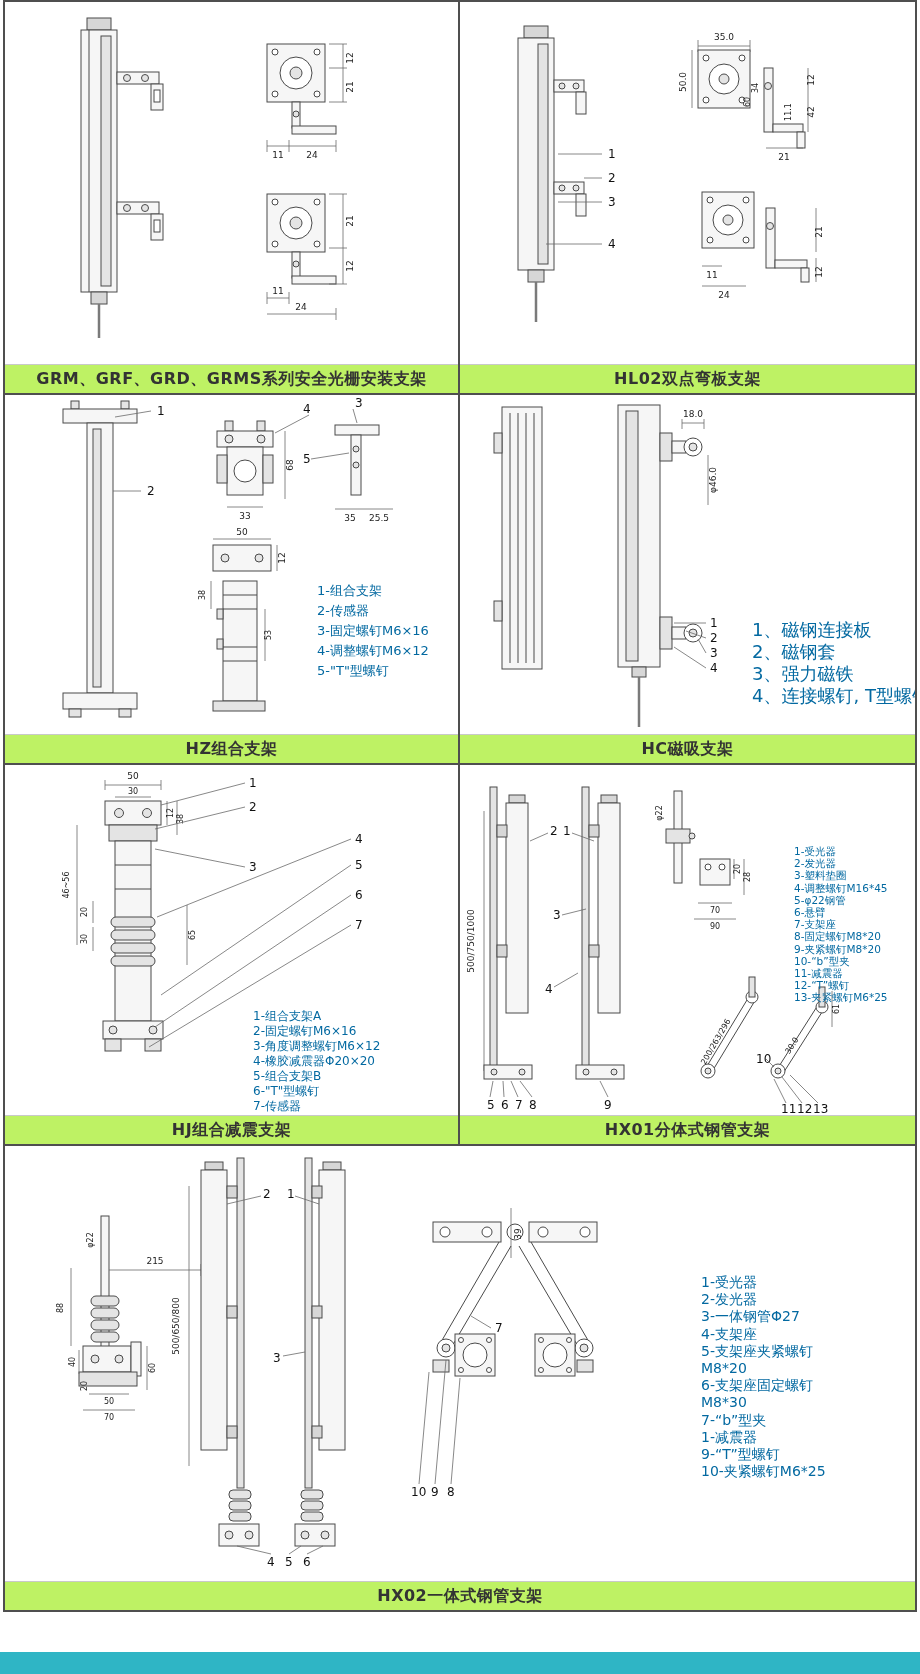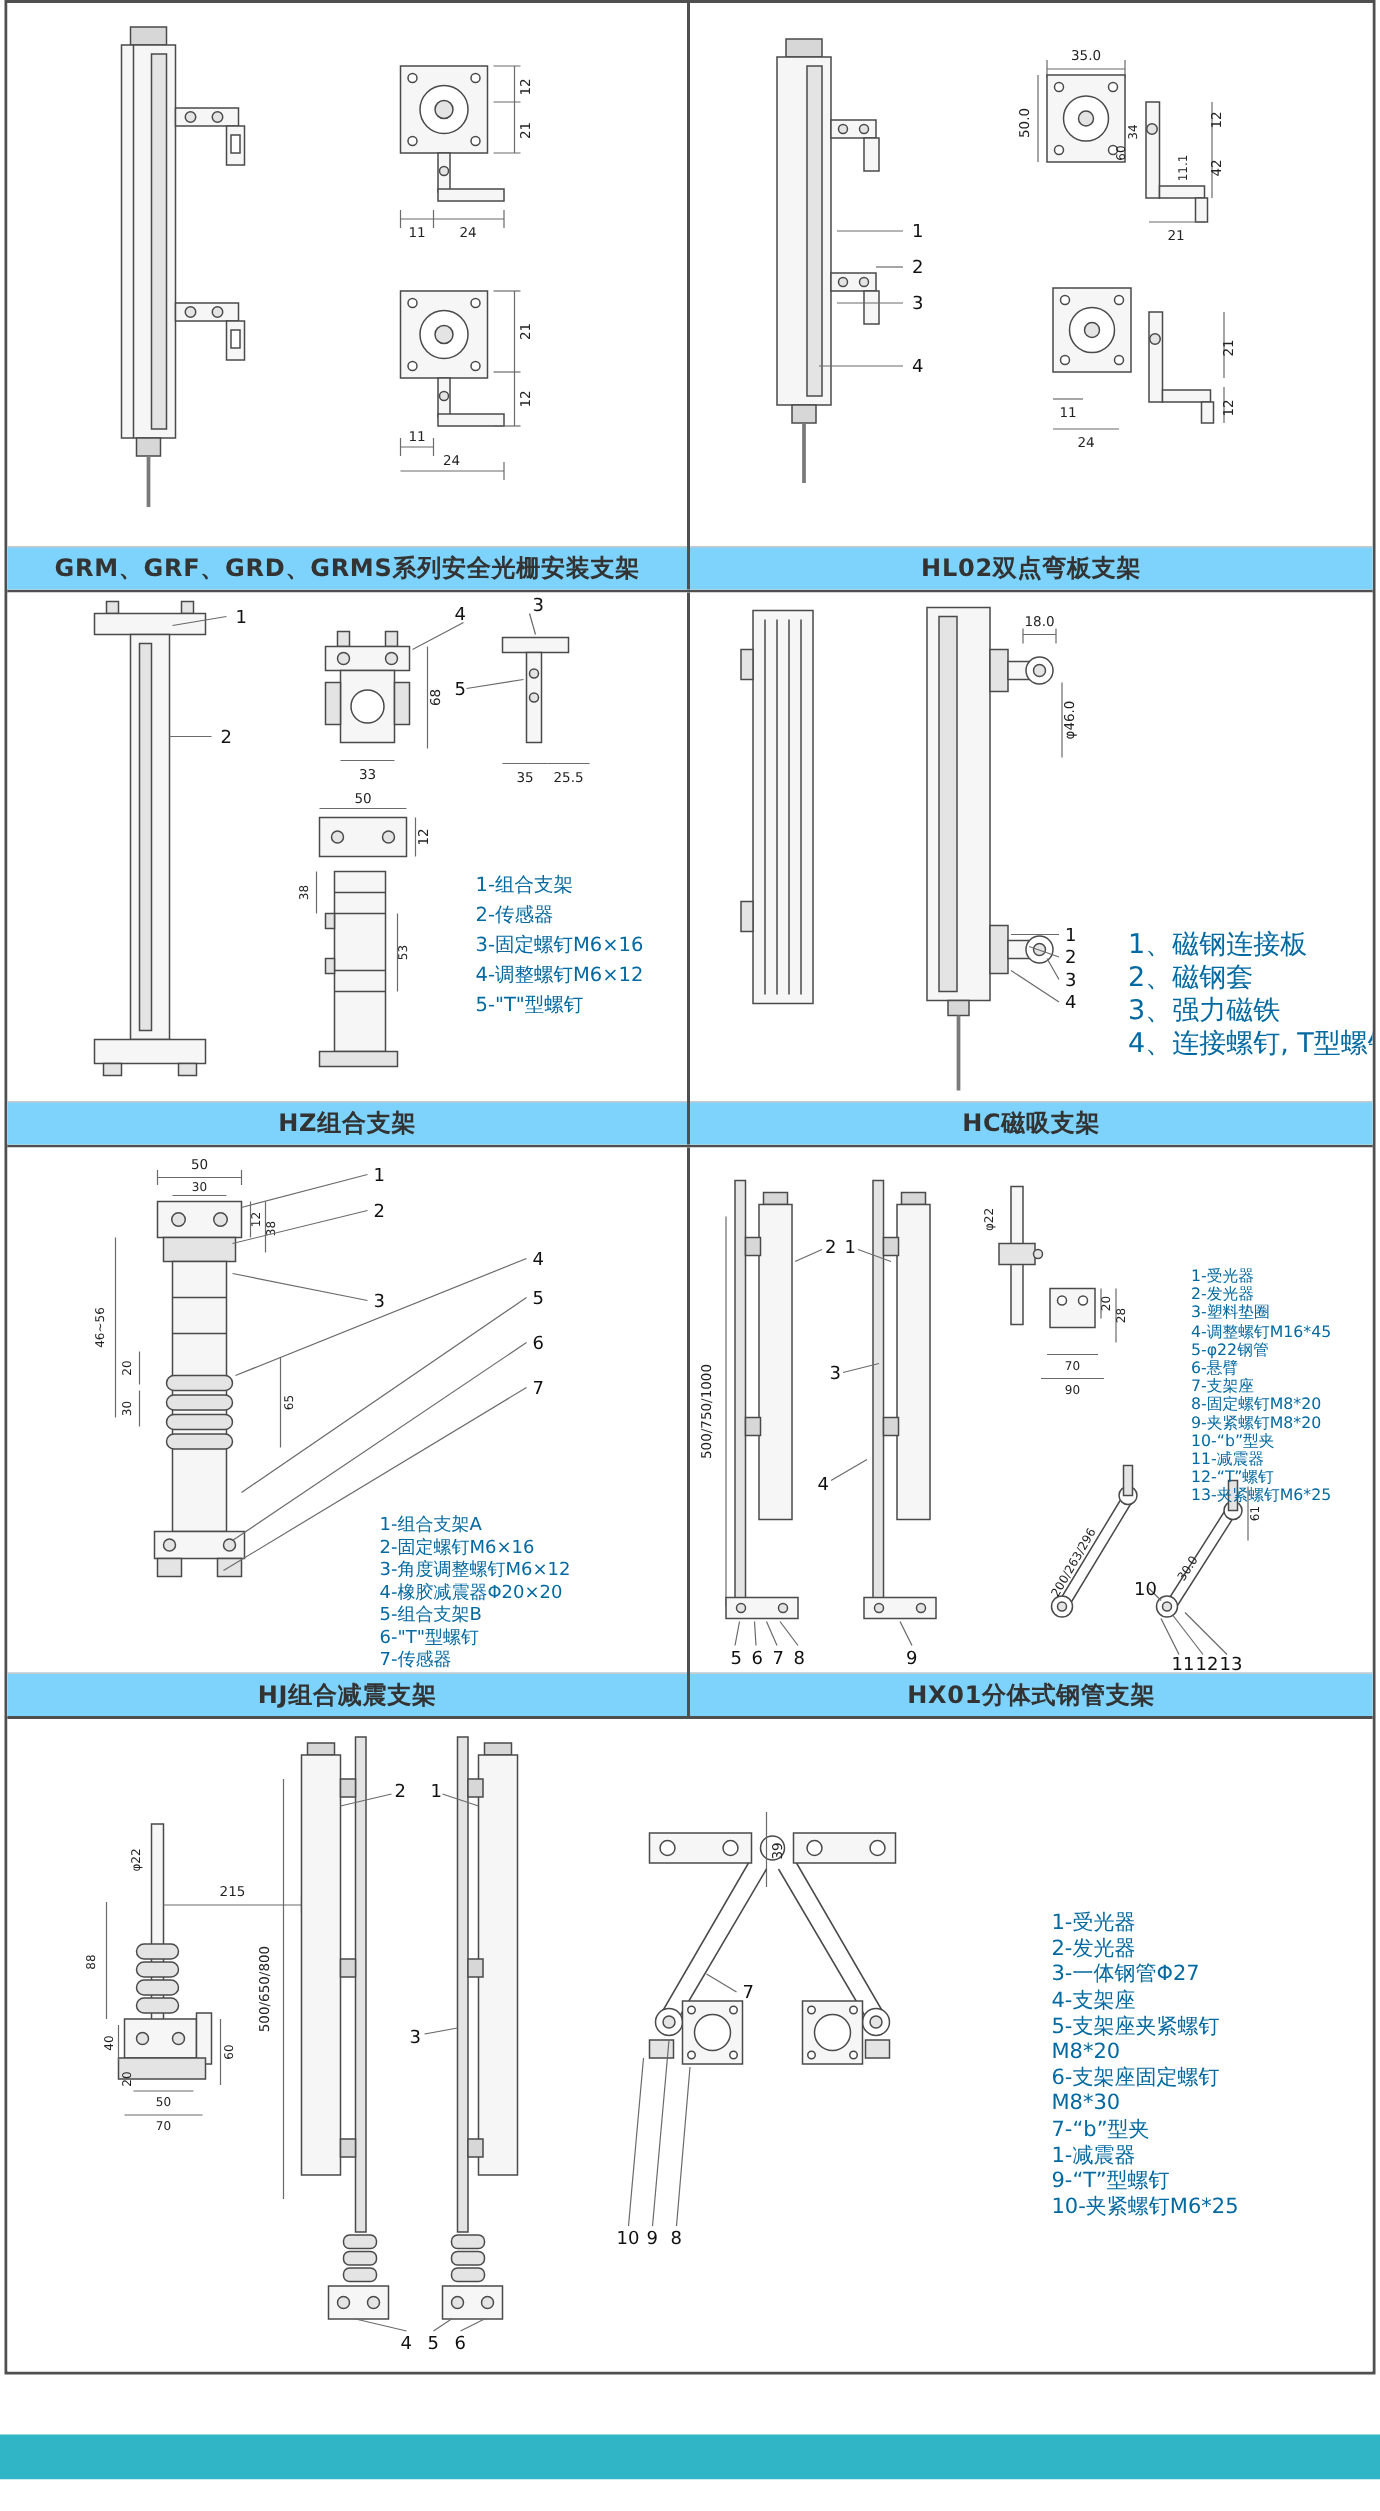--- a/index.html
+++ b/index.html
@@ -5,21 +5,21 @@
   html,body{margin:0;padding:0;background:#fff;}
   body{width:920px;font-family:"DejaVu Sans","Liberation Sans",sans-serif;}
   .sheet{margin:0 3px;border:2px solid #4f4f4f;background:#fff;}
   .row{display:flex;border-bottom:2px solid #4f4f4f;}
   .row:last-child{border-bottom:none;}
   .cell{position:relative;width:50%;box-sizing:border-box;background:#fff;}
   .cell.left{border-right:2px solid #4f4f4f;}
   .cell.full{width:100%;}
   .draw{position:relative;overflow:hidden;}
   .r1 .draw{height:362px;} .r2 .draw{height:339px;} .r3 .draw{height:350px;} .r4 .draw{height:435px;}
-  .caption{height:28px;line-height:28px;text-align:center;background:#7dd3fc;border-top:1px solid #c9c9c9;
+  .caption{height:28px;line-height:28px;text-align:center;background:#bef264;border-top:1px solid #c9c9c9;
            font-size:16px;font-weight:600;color:#333;letter-spacing:.5px;}
   svg{display:block;}
   .filll{fill:#f6f6f6;stroke:#4a4a4a;stroke-width:1;}
   .fills{fill:#e4e4e4;stroke:#4a4a4a;stroke-width:1;}
   .filld{fill:#d7d7d7;stroke:#4a4a4a;stroke-width:1;}
   .fillw{fill:#fff;stroke:#4a4a4a;stroke-width:1;}
   .ln{stroke:#4a4a4a;stroke-width:1;fill:none;}
   .dl{stroke:#6a6a6a;stroke-width:.8;fill:none;}
   .cable{stroke:#7a7a7a;stroke-width:2.5;fill:none;}
   .dim{font-size:9px;fill:#222;}
@@ -641,18 +641,19 @@
             <div>5-支架座夹紧螺钉</div>
             <div>M8*20</div>
             <div>6-支架座固定螺钉</div>
             <div>M8*30</div>
             <div>7-“b”型夹</div>
             <div>1-减震器</div>
             <div>9-“T”型螺钉</div>
             <div>10-夹紧螺钉M6*25</div>
           </div>
       </div>
+      <div class="caption">HX02一体式钢管支架</div>
     </div>
   </div>
 
 </div>
 
 <div class="footer" style="background:#2fb5c5"></div>
 
 </body></html>

